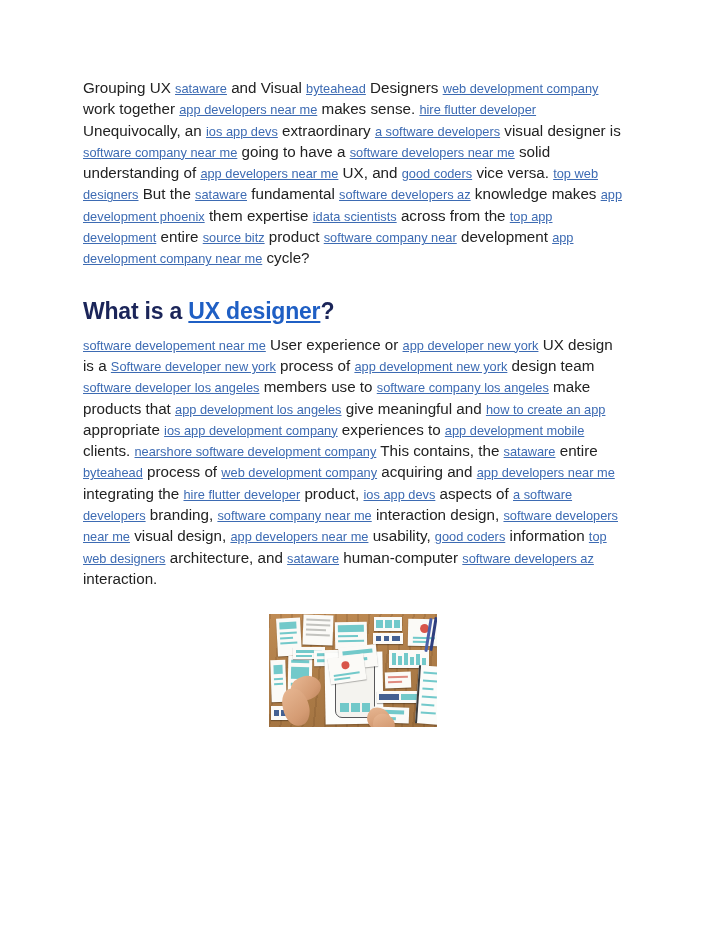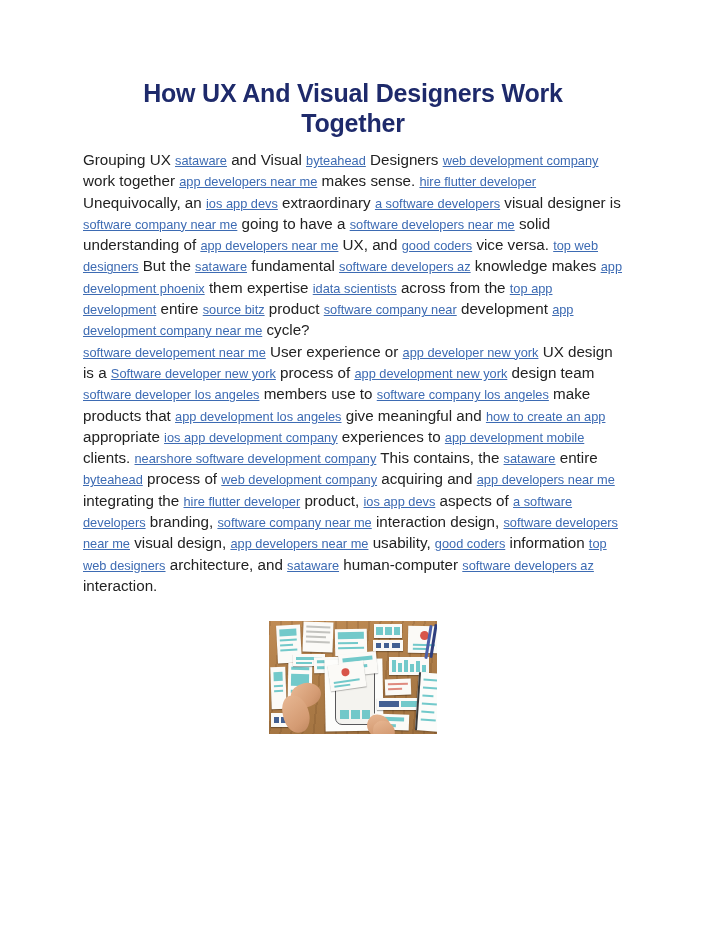--- a/index.html
+++ b/index.html
@@ -145,24 +145,26 @@
     border-left: 2px solid #3b3b3b;
     box-shadow: 0 1px 2px rgba(0,0,0,0.25);
   }
 </style>
 </head>
 <body>
 
 <div class="page">
   <div class="content">
 
-    <h1 class="doc-title">How UX And Visual Designers Work Together</h1>
 
     <p class="para" id="para1"><span class="t">Grouping UX </span><a class="kw">sataware</a><span class="t"> and Visual </span><a class="kw">byteahead</a><span class="t"> Designers </span><a class="kw">web development company</a><span class="t"> work together </span><a class="kw">app developers near me</a><span class="t"> makes sense. </span><a class="kw">hire flutter developer</a><span class="t"> Unequivocally, an </span><a class="kw">ios app devs</a><span class="t"> extraordinary </span><a class="kw">a software developers</a><span class="t"> visual designer is </span><a class="kw">software company near me</a><span class="t"> going to have a </span><a class="kw">software developers near me</a><span class="t"> solid understanding of </span><a class="kw">app developers near me</a><span class="t"> UX, and </span><a class="kw">good coders</a><span class="t"> vice versa. </span><a class="kw">top web designers</a><span class="t"> But the </span><a class="kw">sataware</a><span class="t"> fundamental </span><a class="kw">software developers az</a><span class="t"> knowledge makes </span><a class="kw">app development phoenix</a><span class="t"> them expertise </span><a class="kw">idata scientists</a><span class="t"> across from the </span><a class="kw">top app development</a><span class="t"> entire </span><a class="kw">source bitz</a><span class="t"> product </span><a class="kw">software company near</a><span class="t"> development </span><a class="kw">app development company near me</a><span class="t"> cycle?</span></p>
 
+    <h2 class="sec-head">
+      <span>What is a </span><a class="head-link">UX designer</a><span>?</span>
+    </h2>
 
     <p class="para" id="para2"><a class="kw">software developement near me</a><span class="t"> User experience or </span><a class="kw">app developer new york</a><span class="t"> UX design is a </span><a class="kw">Software developer new york</a><span class="t"> process of </span><a class="kw">app development new york</a><span class="t"> design team </span><a class="kw">software developer los angeles</a><span class="t"> members use to </span><a class="kw">software company los angeles</a><span class="t"> make products that </span><a class="kw">app development los angeles</a><span class="t"> give meaningful and </span><a class="kw">how to create an app</a><span class="t"> appropriate </span><a class="kw">ios app development company</a><span class="t"> experiences to </span><a class="kw">app development mobile</a><span class="t"> clients. </span><a class="kw">nearshore software development company</a><span class="t"> This contains, the </span><a class="kw">sataware</a><span class="t"> entire </span><a class="kw">byteahead</a><span class="t"> process of </span><a class="kw">web development company</a><span class="t"> acquiring and </span><a class="kw">app developers near me</a><span class="t"> integrating the </span><a class="kw">hire flutter developer</a><span class="t"> product, </span><a class="kw">ios app devs</a><span class="t"> aspects of </span><a class="kw">a software developers</a><span class="t"> branding, </span><a class="kw">software company near me</a><span class="t"> interaction design, </span><a class="kw">software developers near me</a><span class="t"> visual design, </span><a class="kw">app developers near me</a><span class="t"> usability, </span><a class="kw">good coders</a><span class="t"> information </span><a class="kw">top web designers</a><span class="t"> architecture, and </span><a class="kw">sataware</a><span class="t"> human-computer </span><a class="kw">software developers az</a><span class="t"> interaction.</span></p>
 
     <div class="photo-wrap">
       <div class="photo">
         <div class="desk"></div>
 
         <div class="pcard" style="left:8px;  top:4px;  width:24px; height:38px; transform:rotate(-3deg);">
           <div class="pline" style="left:3px; top:4px;  width:17px; height:7px;"></div>
           <div class="pline" style="left:3px; top:14px; width:17px; height:2px;"></div>

